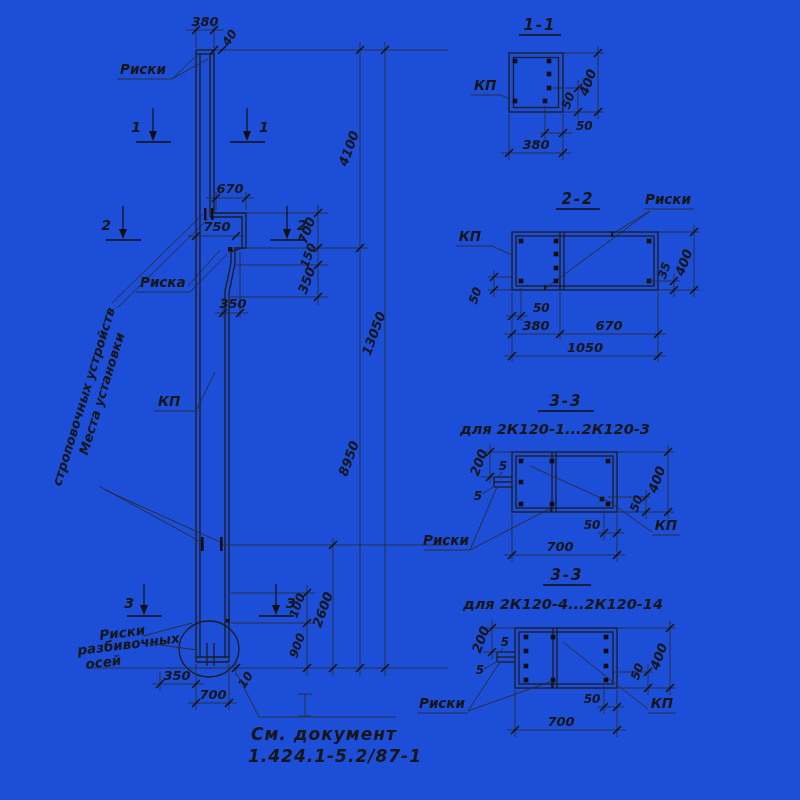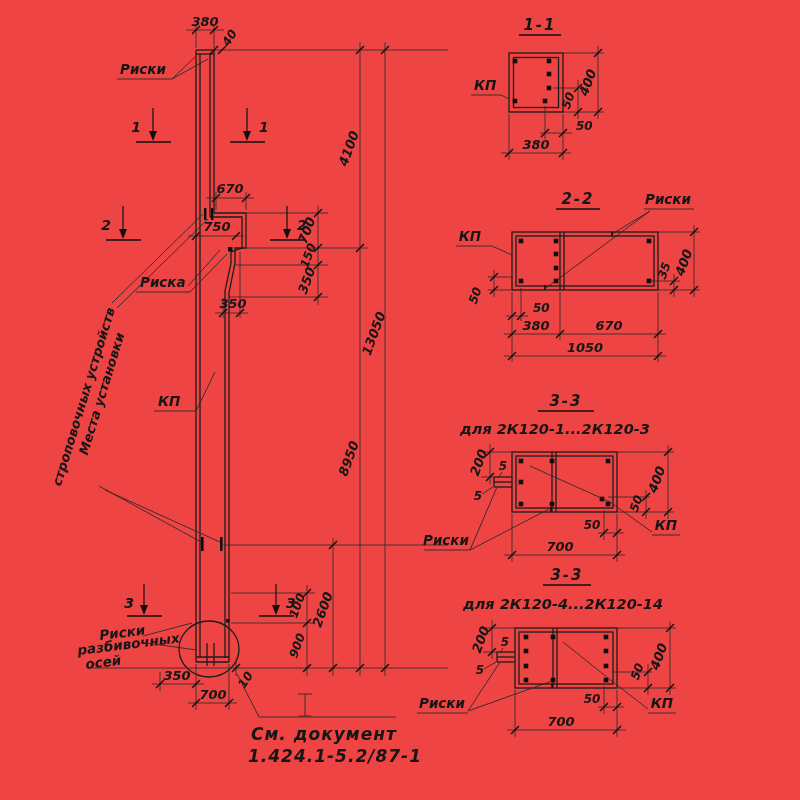--- a/index.html
+++ b/index.html
@@ -1,16 +1,16 @@
 <!DOCTYPE html>
 <html><head>
 <meta charset="utf-8">
 <style>
   html,body{margin:0;padding:0;background:#e8e8e4;}
-  .page{width:800px;height:800px;background:#ef4444;position:relative;margin:0 auto;
+  .page{width:800px;height:800px;background:#1d4ed8;position:relative;margin:0 auto;
         font-family:"DejaVu Sans",sans-serif;}
   svg{display:block}
   
   .ol line, .ol path, .ol rect, .ol ellipse, .ol polyline{stroke:#1d1d1d;stroke-width:1.3;fill:none}
   .ex line, .ex polyline{stroke:#2a2a2a;stroke-width:.85;fill:none}
   .ld line{stroke:#2a2a2a;stroke-width:.9;fill:none}
   g[data-ticks] line{stroke:#111;stroke-width:1.4}
   g[data-dots] rect{fill:#0e0e0e;stroke:none}
   .arr{fill:#111}
   .arr line{stroke:#111;stroke-width:1.2}

